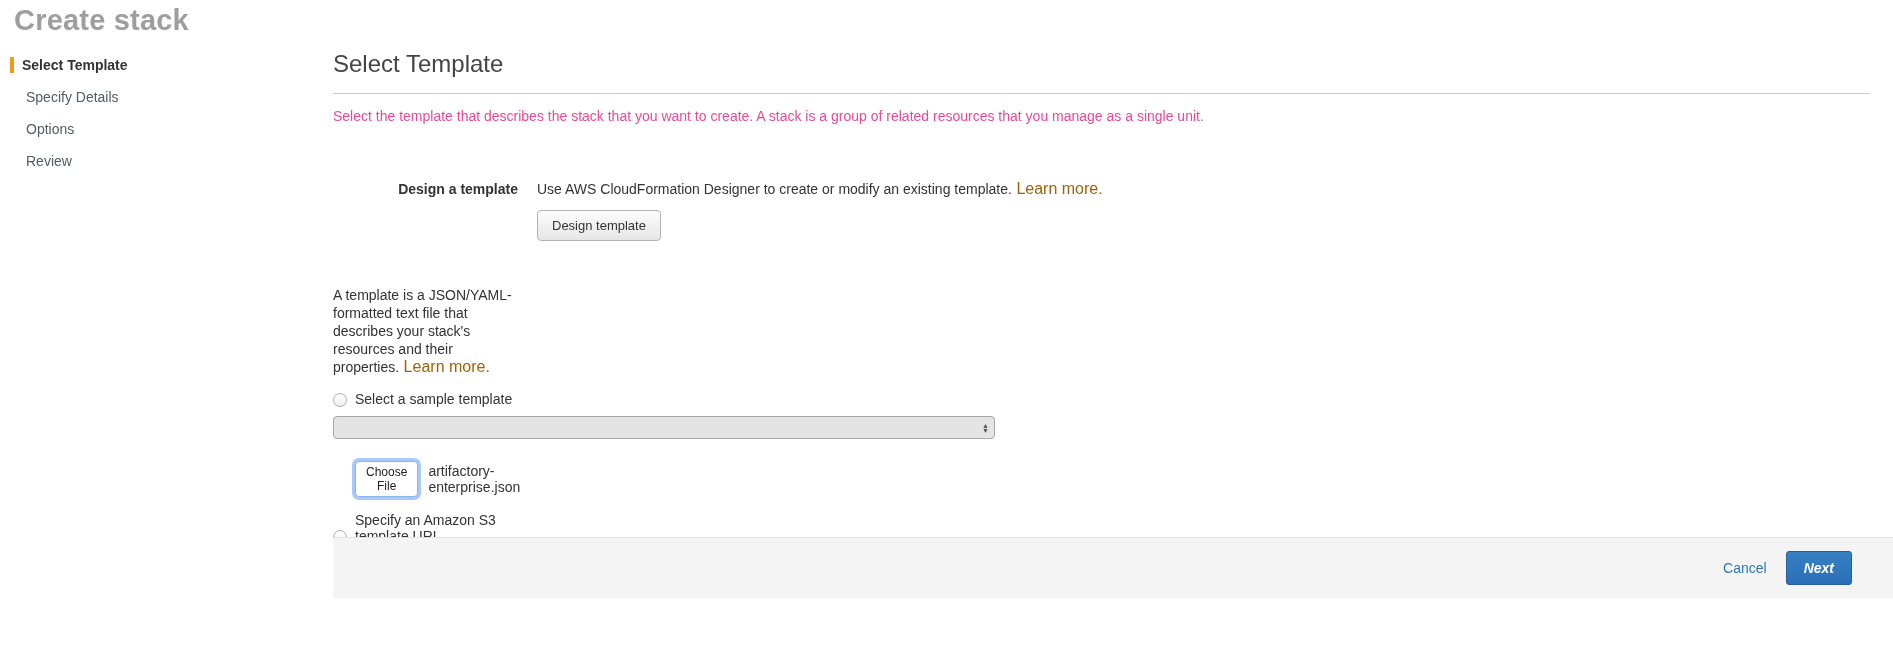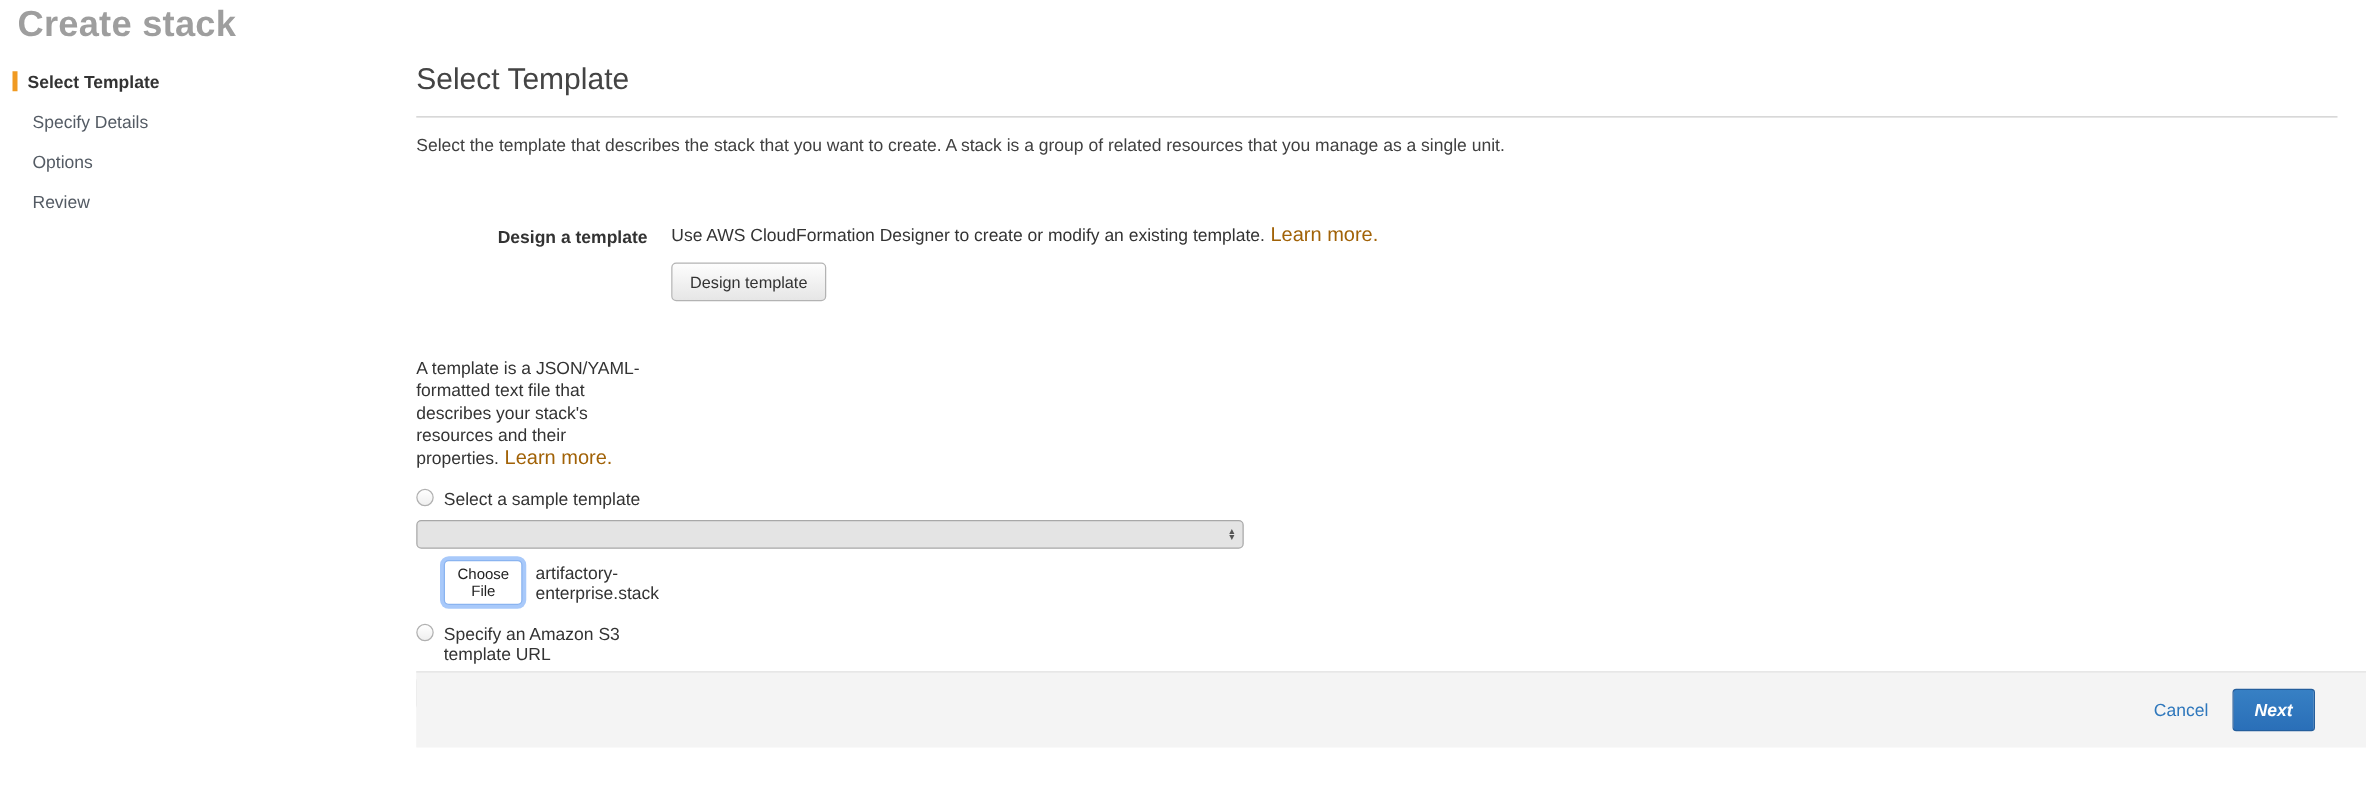--- a/index.html
+++ b/index.html
@@ -11,48 +11,48 @@
 
   
   .sidebar { position:absolute; top:57px; left:10px; width:280px; }
   .step { font-size:14px; color:#545b64; padding:0 0 0 12px; margin-bottom:16px; border-left:4px solid transparent; cursor:pointer; }
   .step.active { font-weight:bold; color:#333; border-left:4px solid #f09a22; padding-left:8px; }
 
   
   .main { position:absolute; top:50px; left:333px; width:1537px; }
   .main h2 { font-size:24px; font-weight:normal; color:#444; margin-bottom:15px; }
   .divider { border-bottom:1px solid #ccc; }
-  .intro { font-size:14px; color:#404040; margin-top:14px; }
+  .intro { font-size:14px; color:#ec4899; margin-top:14px; }
 
   .form-row { display:grid; grid-template-columns:185px 1fr; column-gap:19px; }
   .row-design { margin-top:56px; }
   .row-choose { margin-top:45px; }
   .row-label { text-align:right; font-size:14px; font-weight:bold; color:#333; padding-top:1px; }
   .row-text { font-size:14px; color:#333; }
   a.link { color:#a16207; text-decoration:none; cursor:pointer; }
 
   .btn-design { display:inline-block; margin-top:12px; font-size:13px; color:#333;
     padding:7px 14px; background:linear-gradient(#fdfdfd,#e6e6e6); border:1px solid #b3b3b3;
     border-radius:4px; cursor:pointer; }
 
-  .radio-row { display:flex; align-items:flex-start; margin-top:15px; cursor:pointer; }
+  .radio-row { display:flex; align-items:flex-end; margin-top:15px; cursor:pointer; }
   .radio { width:14px; height:14px; border-radius:50%; border:1px solid #b0b0b0;
     background:linear-gradient(#fff,#efefef); position:relative; flex:0 0 14px; }
   .radio.checked { border:1px solid #2861bd; background:linear-gradient(#6fa9e8,#2f6fd0); }
   .radio.checked::after { content:""; position:absolute; top:4px; left:4px; width:4px; height:4px;
     border-radius:50%; background:#fff; }
   .radio-label { font-size:14px; color:#333; margin-left:8px; }
 
   .fake-select { margin-top:9px; width:662px; height:23px; background:#e4e4e4;
     border:1px solid #a8a8a8; border-radius:4px; display:flex; align-items:center;
     justify-content:flex-end; padding-right:5px; cursor:default; }
   .stepper { display:flex; flex-direction:column; align-items:center; line-height:5px;
     font-size:7px; color:#555; }
 
-  .file-row { margin-top:9px; margin-left:22px; display:flex; align-items:center; }
+  .file-row { margin-top:22px; margin-left:22px; display:flex; align-items:center; }
   .btn-file { font-size:12px; color:#222; background:#fff; padding:3px 10px; border-radius:4px;
     border:1px solid #8ab4f0; box-shadow:0 0 0 3px rgba(97,156,245,0.55); cursor:pointer; }
   .file-name { font-size:14px; color:#333; margin-left:10px; }
 
   .url-input { margin-top:10px; width:662px; height:27px; background:#e3e3e3;
     border:1px solid #cfcfcf; border-radius:4px; font-size:14px; padding:0 8px; color:#333; }
 
   
   .footer { position:absolute; left:333px; right:0; top:537px; height:61px; background:#f4f4f4;
     border-top:1px solid #e2e2e2; display:flex; align-items:center; justify-content:flex-end; }
@@ -102,21 +102,21 @@
         <div class="fake-select">
           <span></span>
           <span class="stepper">
               <span>▲</span>
               <span>▼</span>
             </span>
         </div>
 
         <div class="file-row">
           <button class="btn-file">Choose File</button>
-          <span class="file-name">artifactory-enterprise.stack</span>
+          <span class="file-name">artifactory-enterprise.json</span>
         </div>
 
         <div class="radio-row">
           <span class="radio"></span>
           <span class="radio-label">Specify an Amazon S3 template URL</span>
         </div>
         <input class="url-input" type="text" value="" style="">
       </div>
     </div>
   </div>

